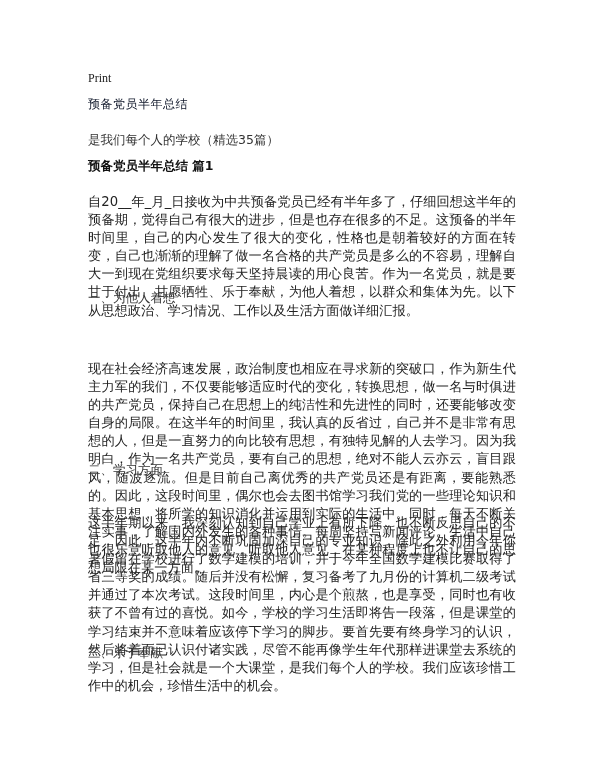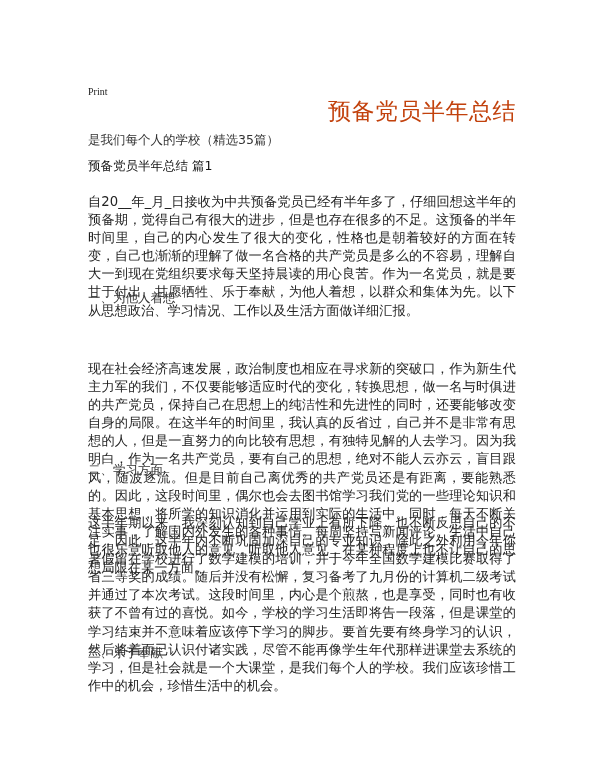--- a/index.html
+++ b/index.html
@@ -1,21 +1,21 @@
 <!DOCTYPE html>
 <html><head>
   <meta charset="utf-8">
   <style>
     html, body { margin: 0; padding: 0; background: #ffffff; }
     body { width: 600px; height: 776px; overflow: hidden; position: relative; color: #1a1a1a; font-family: "DejaVu Sans", "Liberation Sans", sans-serif; }
     .page { position: absolute; left: 88px; top: 0; width: 428px; }
-    .print { position: absolute; top: 86px; left: 0; font-family: "Liberation Serif", "DejaVu Serif", serif; font-size: 10px; color: #222; }
-    .title { position: absolute; top: 96px; left: 0; width: 428px; text-align: right; font-size: 23px; color: #c2410c; letter-spacing: 0.5px; }
+    .print { position: absolute; top: 71px; left: 0; font-family: "Liberation Serif", "DejaVu Serif", serif; font-size: 12px; color: #222; }
+    .title { position: absolute; top: 96px; left: 0; width: 428px; text-align: left; font-size: 12px; color: #0f172a; letter-spacing: 0.5px; }
     .subtitle { position: absolute; top: 132px; left: 0; font-size: 12.5px; color: #333; }
-    .heading { position: absolute; top: 158px; left: 0; font-size: 12.5px; font-weight: normal; color: #111; }
+    .heading { position: absolute; top: 158px; left: 0; font-size: 12.5px; font-weight: bold; color: #111; }
     .para { position: absolute; left: 0; width: 428px; font-size: 13.2px; line-height: 18.1px; color: #222; text-align: justify; letter-spacing: 0.05px; }
     .section { position: absolute; left: 0; font-size: 12.5px; color: #333; }
     .p1 { top: 193px; }
     .s1 { top: 290px; }
     .p2 { top: 316px; margin-top: 44px; }
     .s2 { top: 462px; }
     .p3 { top: 514px; }
     .s3 { top: 645px; }
   </style>
 </head>

